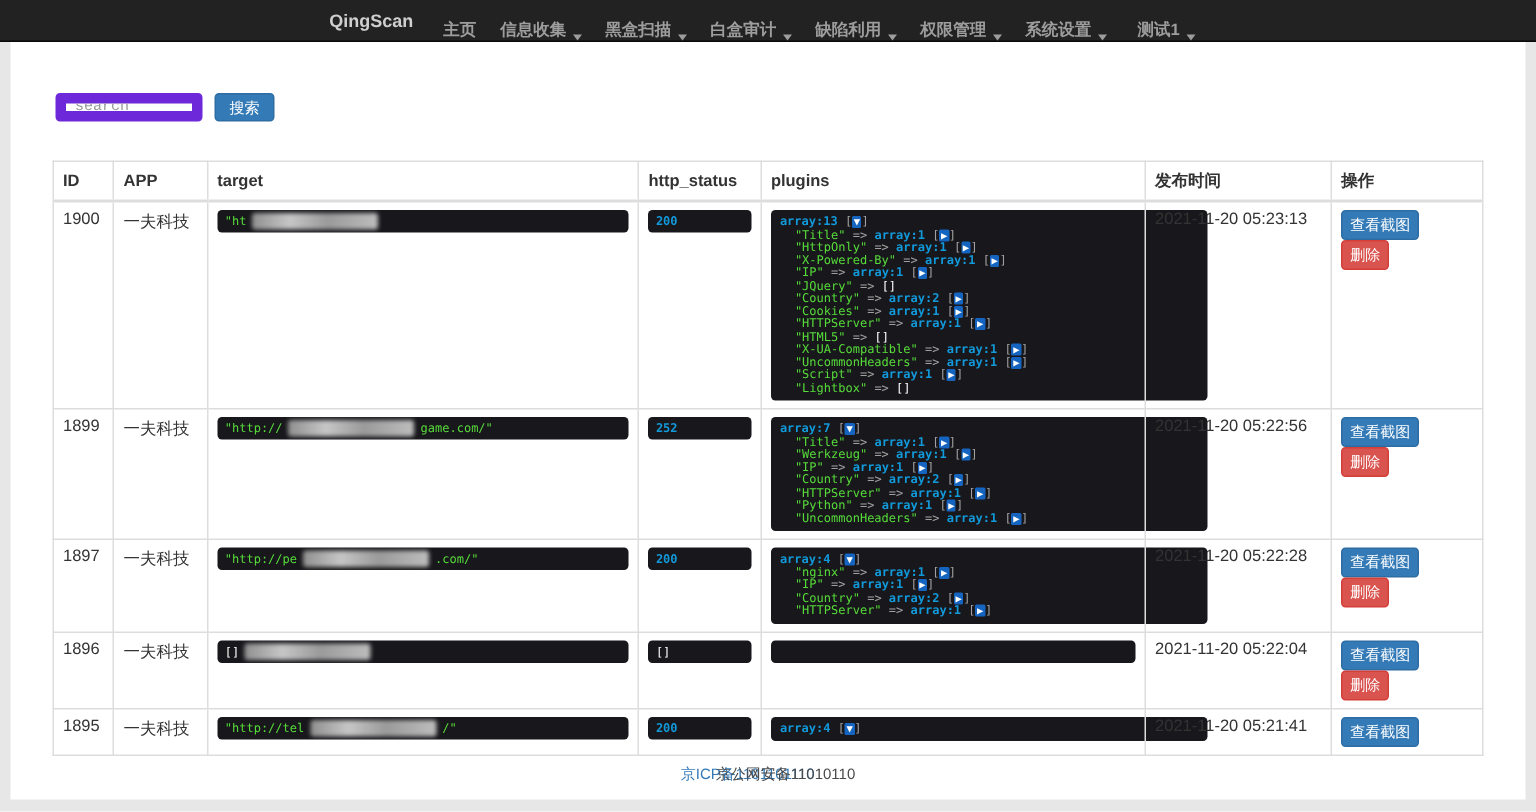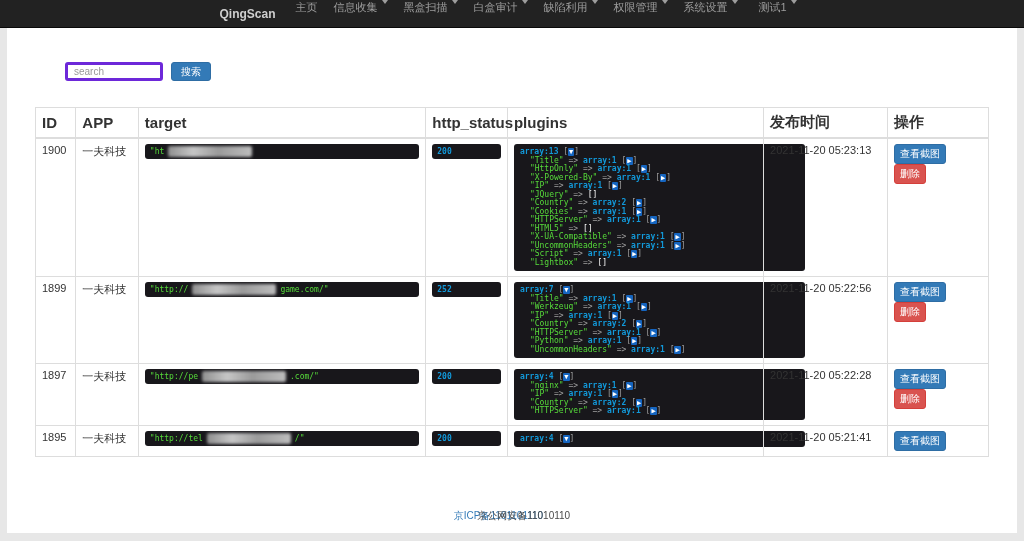--- a/index.html
+++ b/index.html
@@ -3,36 +3,36 @@
 <meta charset="utf-8">
 <style>
   * { margin:0; padding:0; box-sizing:border-box; }
   html,body { width:1024px; height:541px; overflow:hidden; }
   body { font-family:"Liberation Sans", sans-serif; background:#e7e7e7; position:relative; }
 
   
   .navbar { height:28px; background:#222; border-bottom:1px solid #090909; display:flex; }
   .nav-inner { width:585px; margin:0 auto; display:flex; align-items:stretch; }
   .brand { color:#cfcfcf; font-size:12px; font-weight:bold; display:flex; align-items:center; margin-right:12px; cursor:pointer; }
-  .nav-item { color:#9d9d9d; font-size:11px; display:flex; align-items:flex-start; padding:0 8px; cursor:pointer; white-space:nowrap; }
+  .nav-item { color:#9d9d9d; font-size:11px; display:flex; align-items:flex-end; padding:0 8px; cursor:pointer; white-space:nowrap;font-weight:bold; }
   .caret { width:0; height:0; border-left:3px solid transparent; border-right:3px solid transparent; border-top:4px solid #9d9d9d; display:inline-block; margin-left:4px; }
   .nav-user { margin-left:auto; }
 
   
   .page { position:absolute; top:28px; left:7px; right:7px; bottom:8px; background:#fff; overflow:hidden; }
 
   
   .search-row { margin:34px 0 0 30px; display:flex; gap:8px; align-items:center; }
-  .search-input { width:98px; height:19px; border:3px solid #6d28d9; border-radius:3px; font-size:10px; padding:0 6px; color:#555; font-family:Liberation Sans, sans-serif;margin-left:28px; }
+  .search-input { width:98px; height:19px; border:7px solid #6d28d9; border-radius:3px; font-size:10px; padding:0 6px; color:#555; font-family:Liberation Mono, monospace; }
   .search-input::placeholder { color:#999; }
   .search-btn { height:19px; background:#337ab7; border:1px solid #2e6da4; color:#fff; font-size:10px; border-radius:3px; padding:0 9px; cursor:pointer; font-family:Liberation Serif, serif; }
 
   
   .tbl { margin:26px 28px 0; border-collapse:collapse; width:calc(100% - 56px); table-layout:fixed; }
-  .tbl th { font-size:15px; color:#333; text-align:left; padding:5px 6px; border:1px solid #ddd; border-bottom-width:2px; font-weight:bold; background:#fff; }
+  .tbl th { font-size:11px; color:#333; text-align:left; padding:5px 6px; border:1px solid #ddd; border-bottom-width:2px; font-weight:bold; background:#fff; }
   .tbl td { font-size:11px; color:#333; padding:5px 6px; border:1px solid #ddd; vertical-align:top; }
 
   
   .dump { background:#18171b; border-radius:3px; font-family:"DejaVu Sans Mono", monospace; font-size:8px; color:#fff; }
   .bar { height:15px; line-height:15px; padding:0 5px; white-space:nowrap; overflow:hidden; }
   .blk { padding:4px 6px; line-height:8.5px; width:291px; overflow:hidden; }
   .dl { white-space:nowrap; }
   .ind { padding-left:10px; }
   .str { color:#56db3a; }
   .num { color:#1299da; font-weight:bold; }
@@ -190,20 +190,35 @@
               <div class="dl ind"><span class="str">"nginx"</span> <span class="pu">=&gt;</span> <span class="num">array:1</span> <span class="pu">[</span><span class="tog">▶</span><span class="pu">]</span></div>
               <div class="dl ind"><span class="str">"IP"</span> <span class="pu">=&gt;</span> <span class="num">array:1</span> <span class="pu">[</span><span class="tog">▶</span><span class="pu">]</span></div>
               <div class="dl ind"><span class="str">"Country"</span> <span class="pu">=&gt;</span> <span class="num">array:2</span> <span class="pu">[</span><span class="tog">▶</span><span class="pu">]</span></div>
               <div class="dl ind"><span class="str">"HTTPServer"</span> <span class="pu">=&gt;</span> <span class="num">array:1</span> <span class="pu">[</span><span class="tog">▶</span><span class="pu">]</span></div>
             </div>
           </td>
           <td>2021-11-20 05:22:28</td>
           <td><button class="btn btn-view">查看截图</button><button class="btn btn-del">删除</button></td>
         </tr>
         <tr>
+          <td>1896</td>
+          <td>一夫科技</td>
+          <td>
+            <div class="dump bar"><span class="wh">[]</span><span class="censor"></span></div>
+          </td>
+          <td>
+            <div class="dump bar"><span class="wh">[]</span></div>
+          </td>
+          <td>
+            <div class="dump bar"></div>
+          </td>
+          <td>2021-11-20 05:22:04</td>
+          <td><button class="btn btn-view">查看截图</button><button class="btn btn-del">删除</button></td>
+        </tr>
+        <tr>
           <td>1895</td>
           <td>一夫科技</td>
           <td>
             <div class="dump bar"><span class="str">"http://tel</span><span class="censor"></span><span class="str">/"</span></div>
           </td>
           <td>
             <div class="dump bar"><span class="num">200</span></div>
           </td>
           <td>
             <div class="dump blk">

